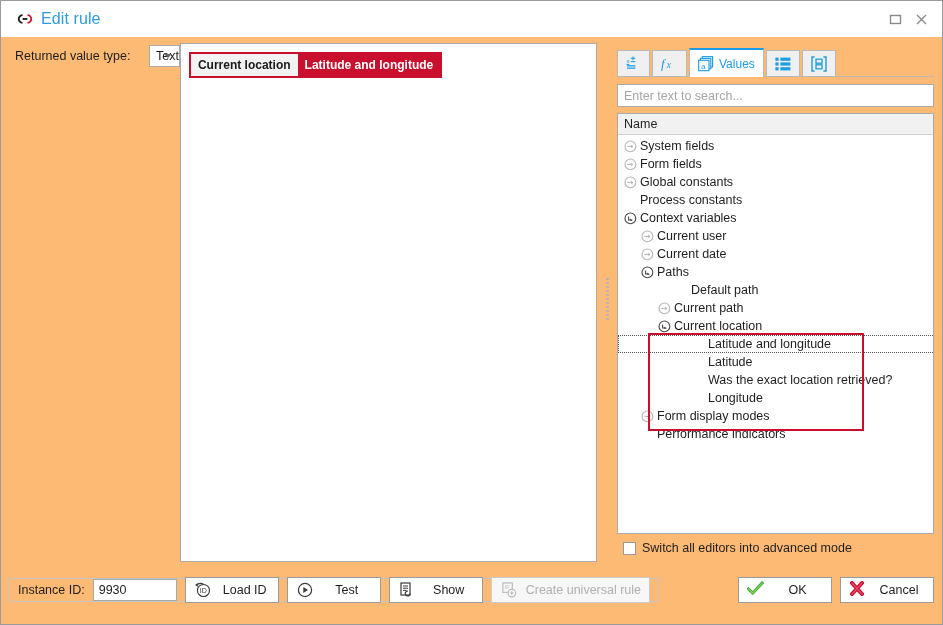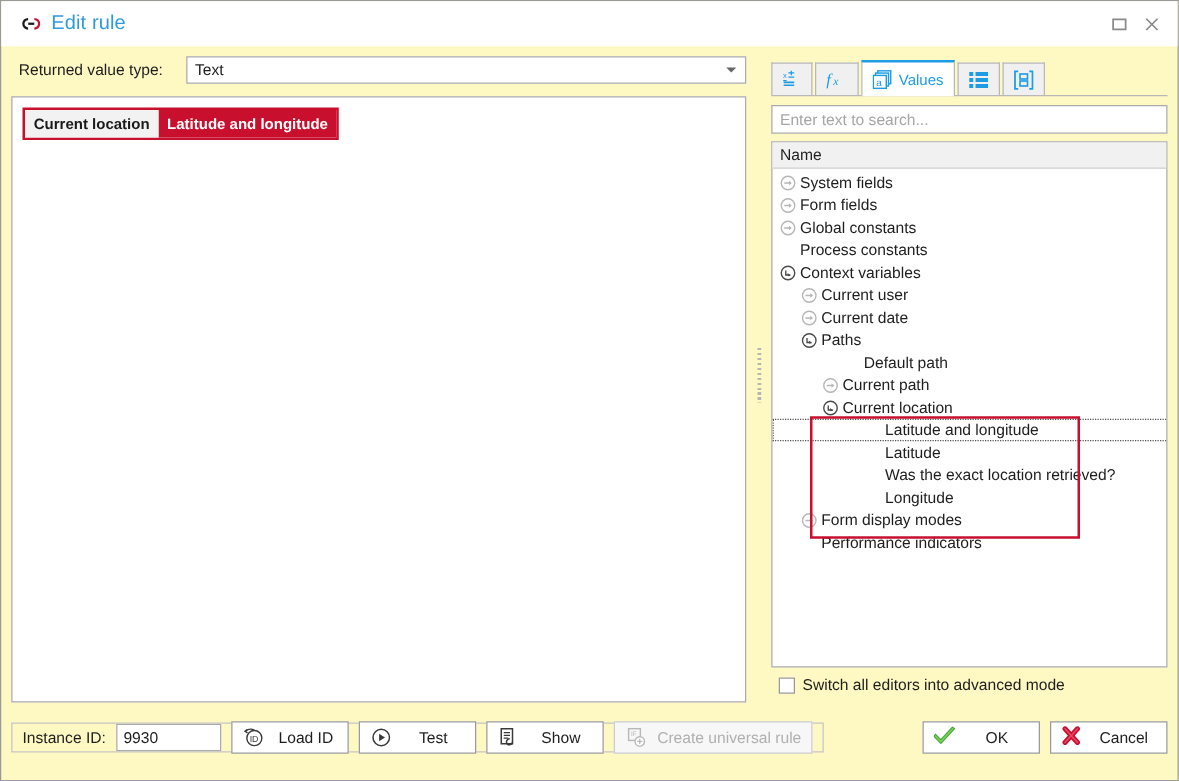--- a/index.html
+++ b/index.html
@@ -15,21 +15,21 @@
     color: #1e1e1e;
     overflow: hidden;
   }
   .window {
     position: absolute;
     left: 0; top: 0;
     width: 943px;
     height: 625px;
     box-sizing: border-box;
     border: 1px solid #9a9a9a;
-    background: #fef9c3;
+    background: #fdba74;
     display: flex;
     flex-direction: column;
   }
 
   
   .titlebar {
     height: 36px;
     flex: 0 0 36px;
     display: flex;
     align-items: center;
@@ -58,21 +58,21 @@
   .content {
     flex: 1 1 auto;
     display: flex;
     padding: 0 8px;
     min-height: 0;
   }
   .left-pane {
     width: 588px;
     flex: 0 0 588px;
     display: flex;
-    flex-direction: column;
+    flex-direction: row;
     min-height: 0;
   }
   .splitter {
     flex: 0 0 20px;
     display: flex;
     align-items: center;
     justify-content: center;
   }
   .splitter-dots {
     width: 3px;

